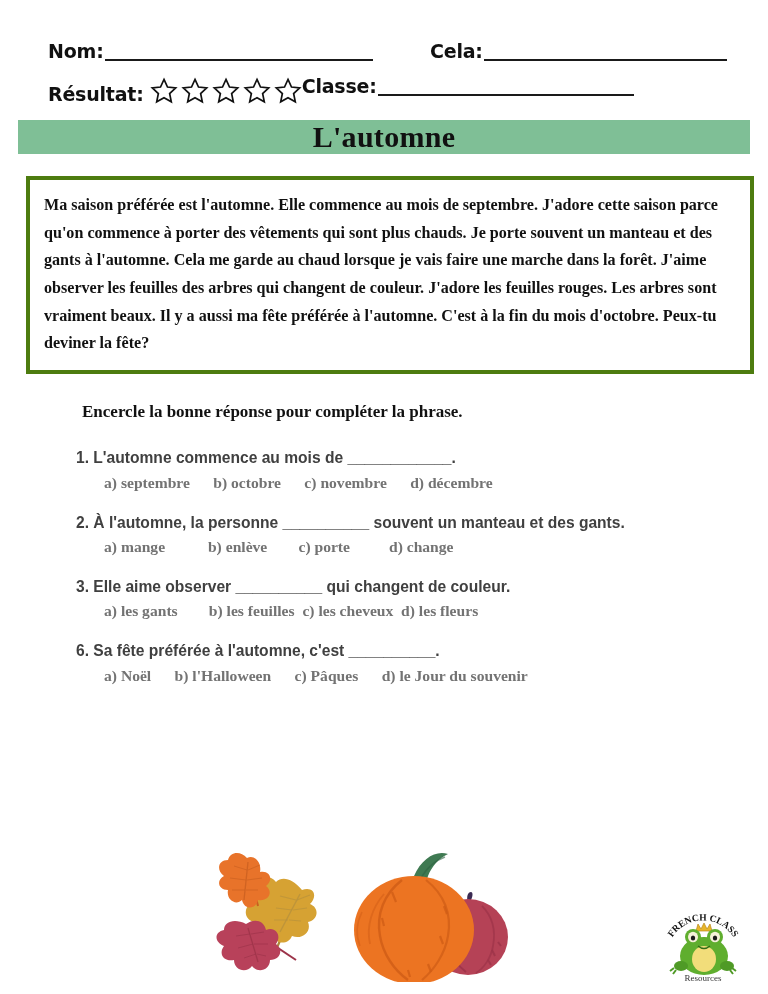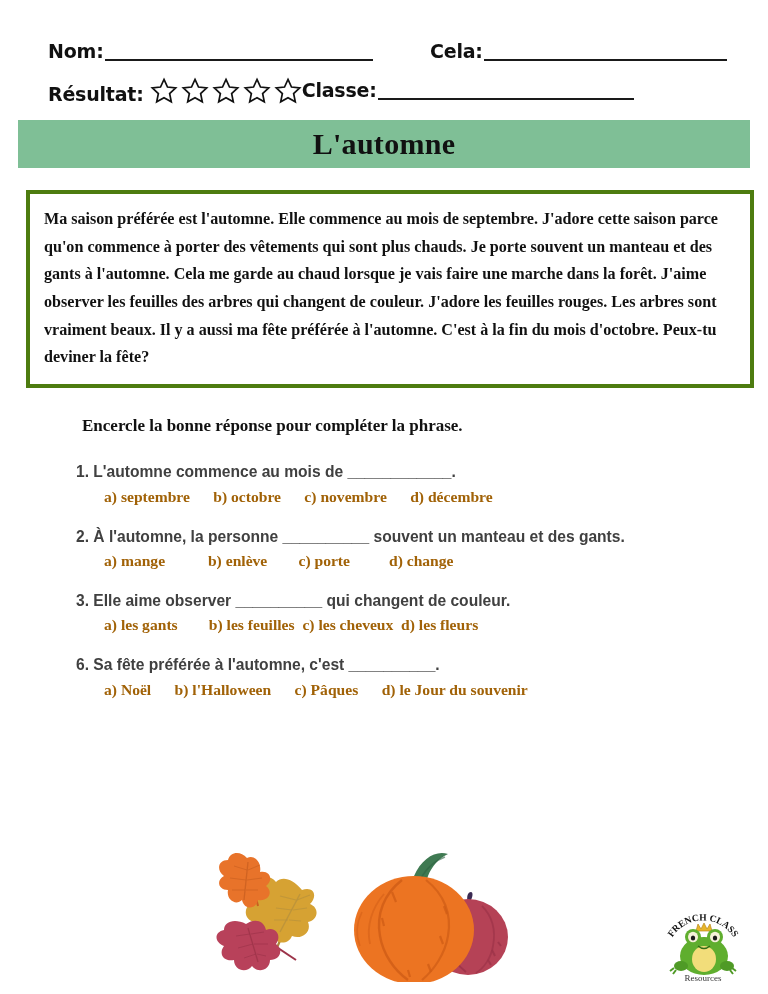--- a/index.html
+++ b/index.html
@@ -12,21 +12,21 @@
     overflow: hidden;
     position: relative;
   }
 
   
   .id-block {
     padding: 42px 36px 0 48px;
   }
   .id-row {
     display: flex;
-    align-items: center;
+    align-items: flex-start;
     margin-bottom: 16px;
   }
   .id-field {
     display: flex;
     align-items: flex-end;
   }
   .id-label {
     font-family: "DejaVu Sans", sans-serif;
     font-weight: bold;
     font-size: 19px;
@@ -52,21 +52,21 @@
     align-items: center;
     margin-left: 6px;
     gap: 3px;
   }
   .stars svg { display: block; }
 
   
   .banner {
     margin: 14px 18px 0 18px;
     background: #7fbf96;
-    height: 48px;
+    height: 34px;
     display: flex;
     align-items: center;
     justify-content: center;
   }
   .banner-title {
     font-family: "Liberation Serif", serif;
     font-weight: bold;
     font-size: 30px;
     color: #111111;
     letter-spacing: 0.3px;
@@ -108,21 +108,21 @@
     font-weight: bold;
     font-size: 15.6px;
     color: #404040;
     line-height: 1.25;
     white-space: pre;
   }
   .q-options {
     font-family: "Liberation Serif", serif;
     font-weight: bold;
     font-size: 15.6px;
-    color: #a16207;
+    color: #737373;
     margin-top: 6px;
     padding-left: 28px;
     white-space: pre;
   }
 
   
   .illustration {
     position: absolute;
     left: 196px;
     top: 832px;

